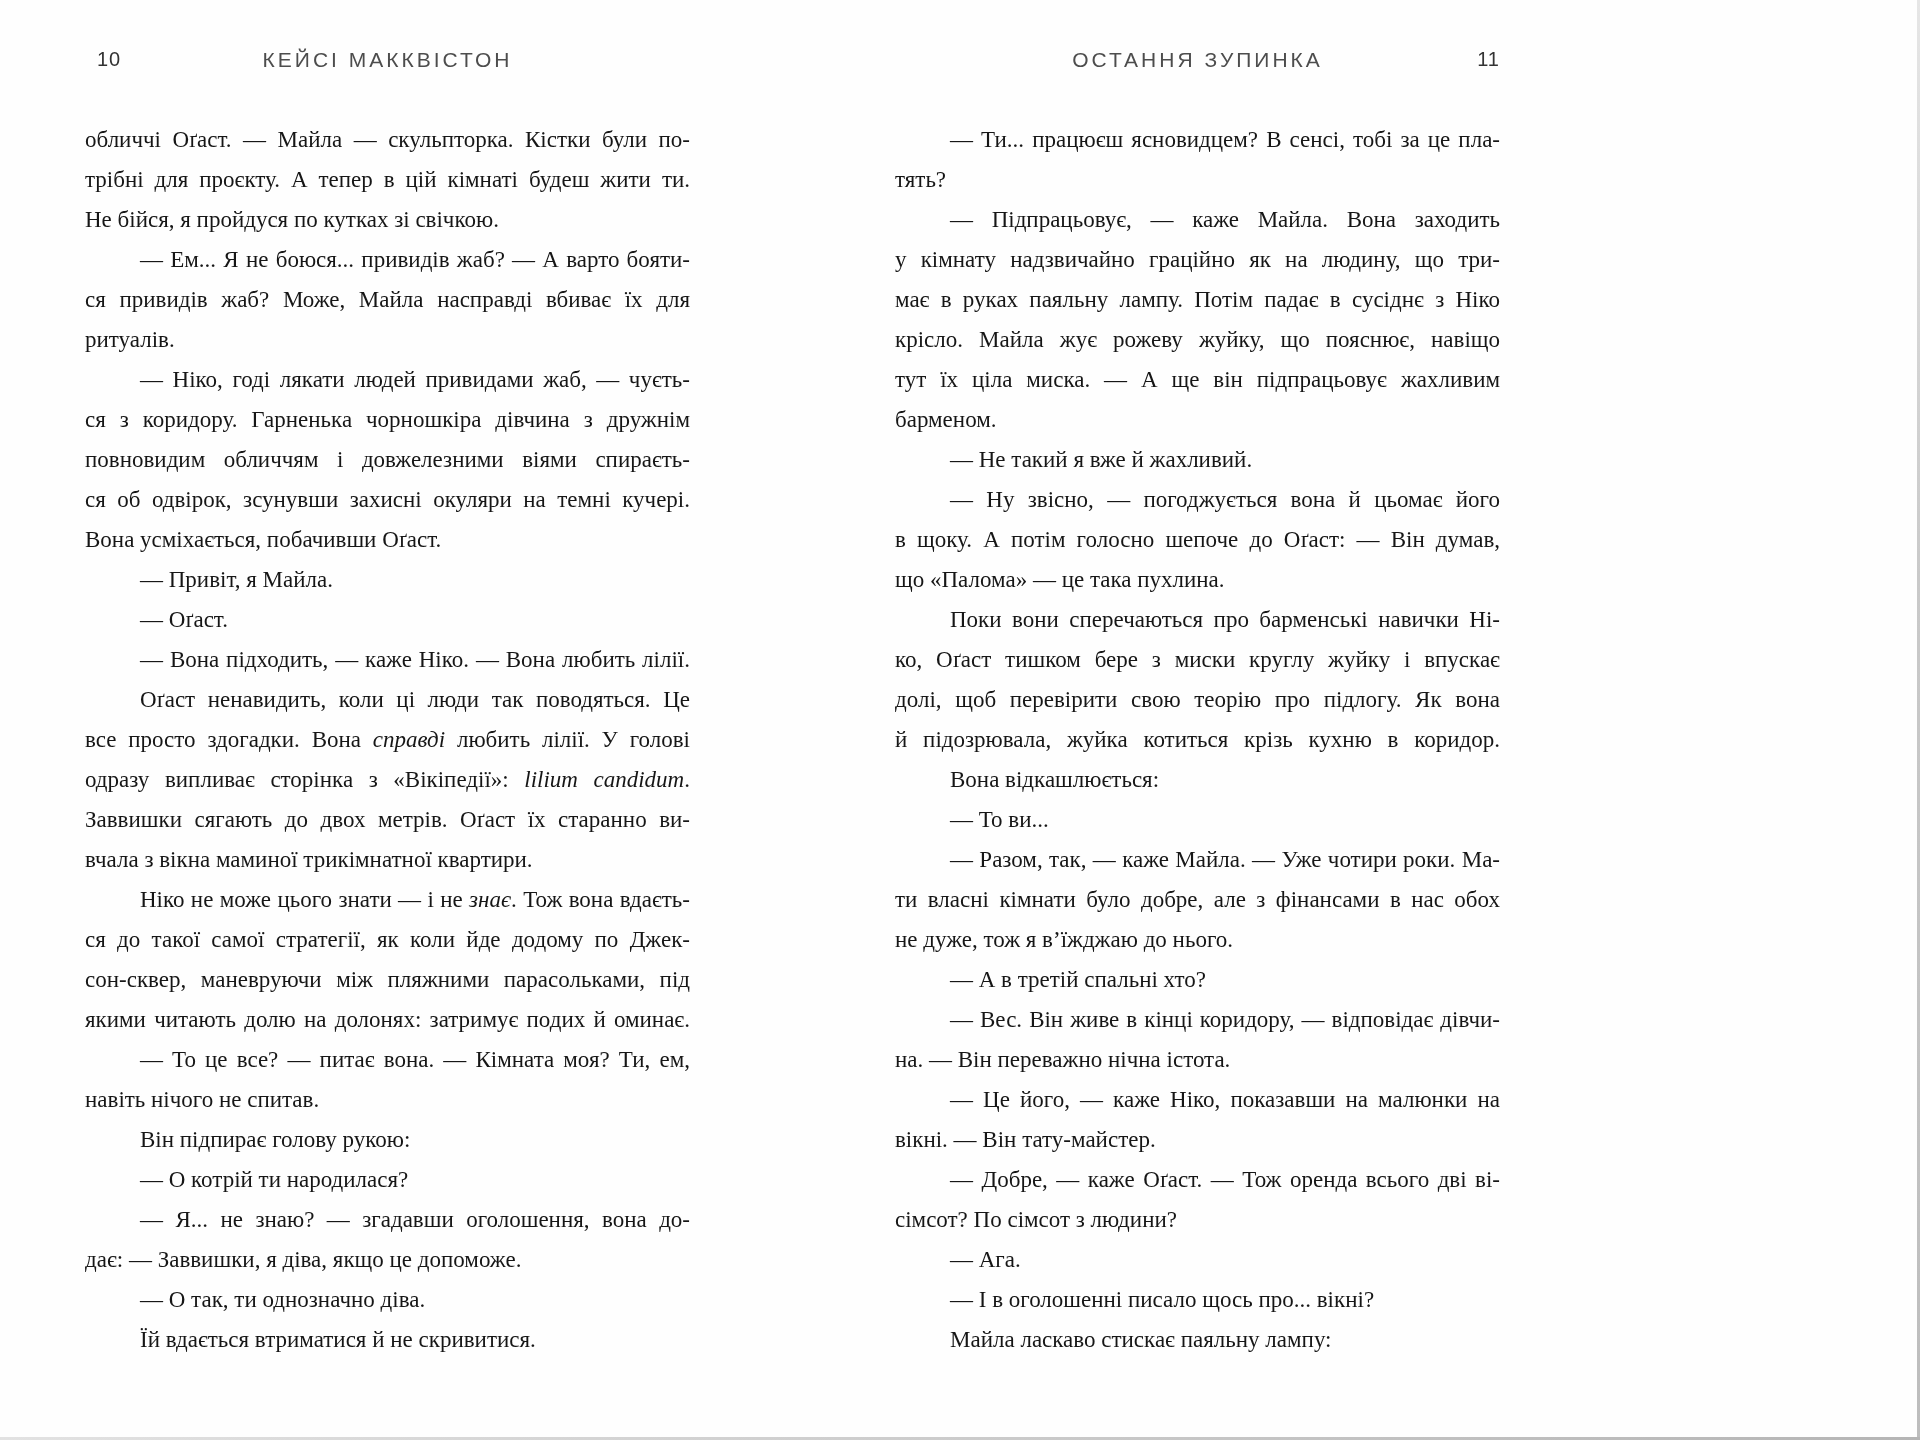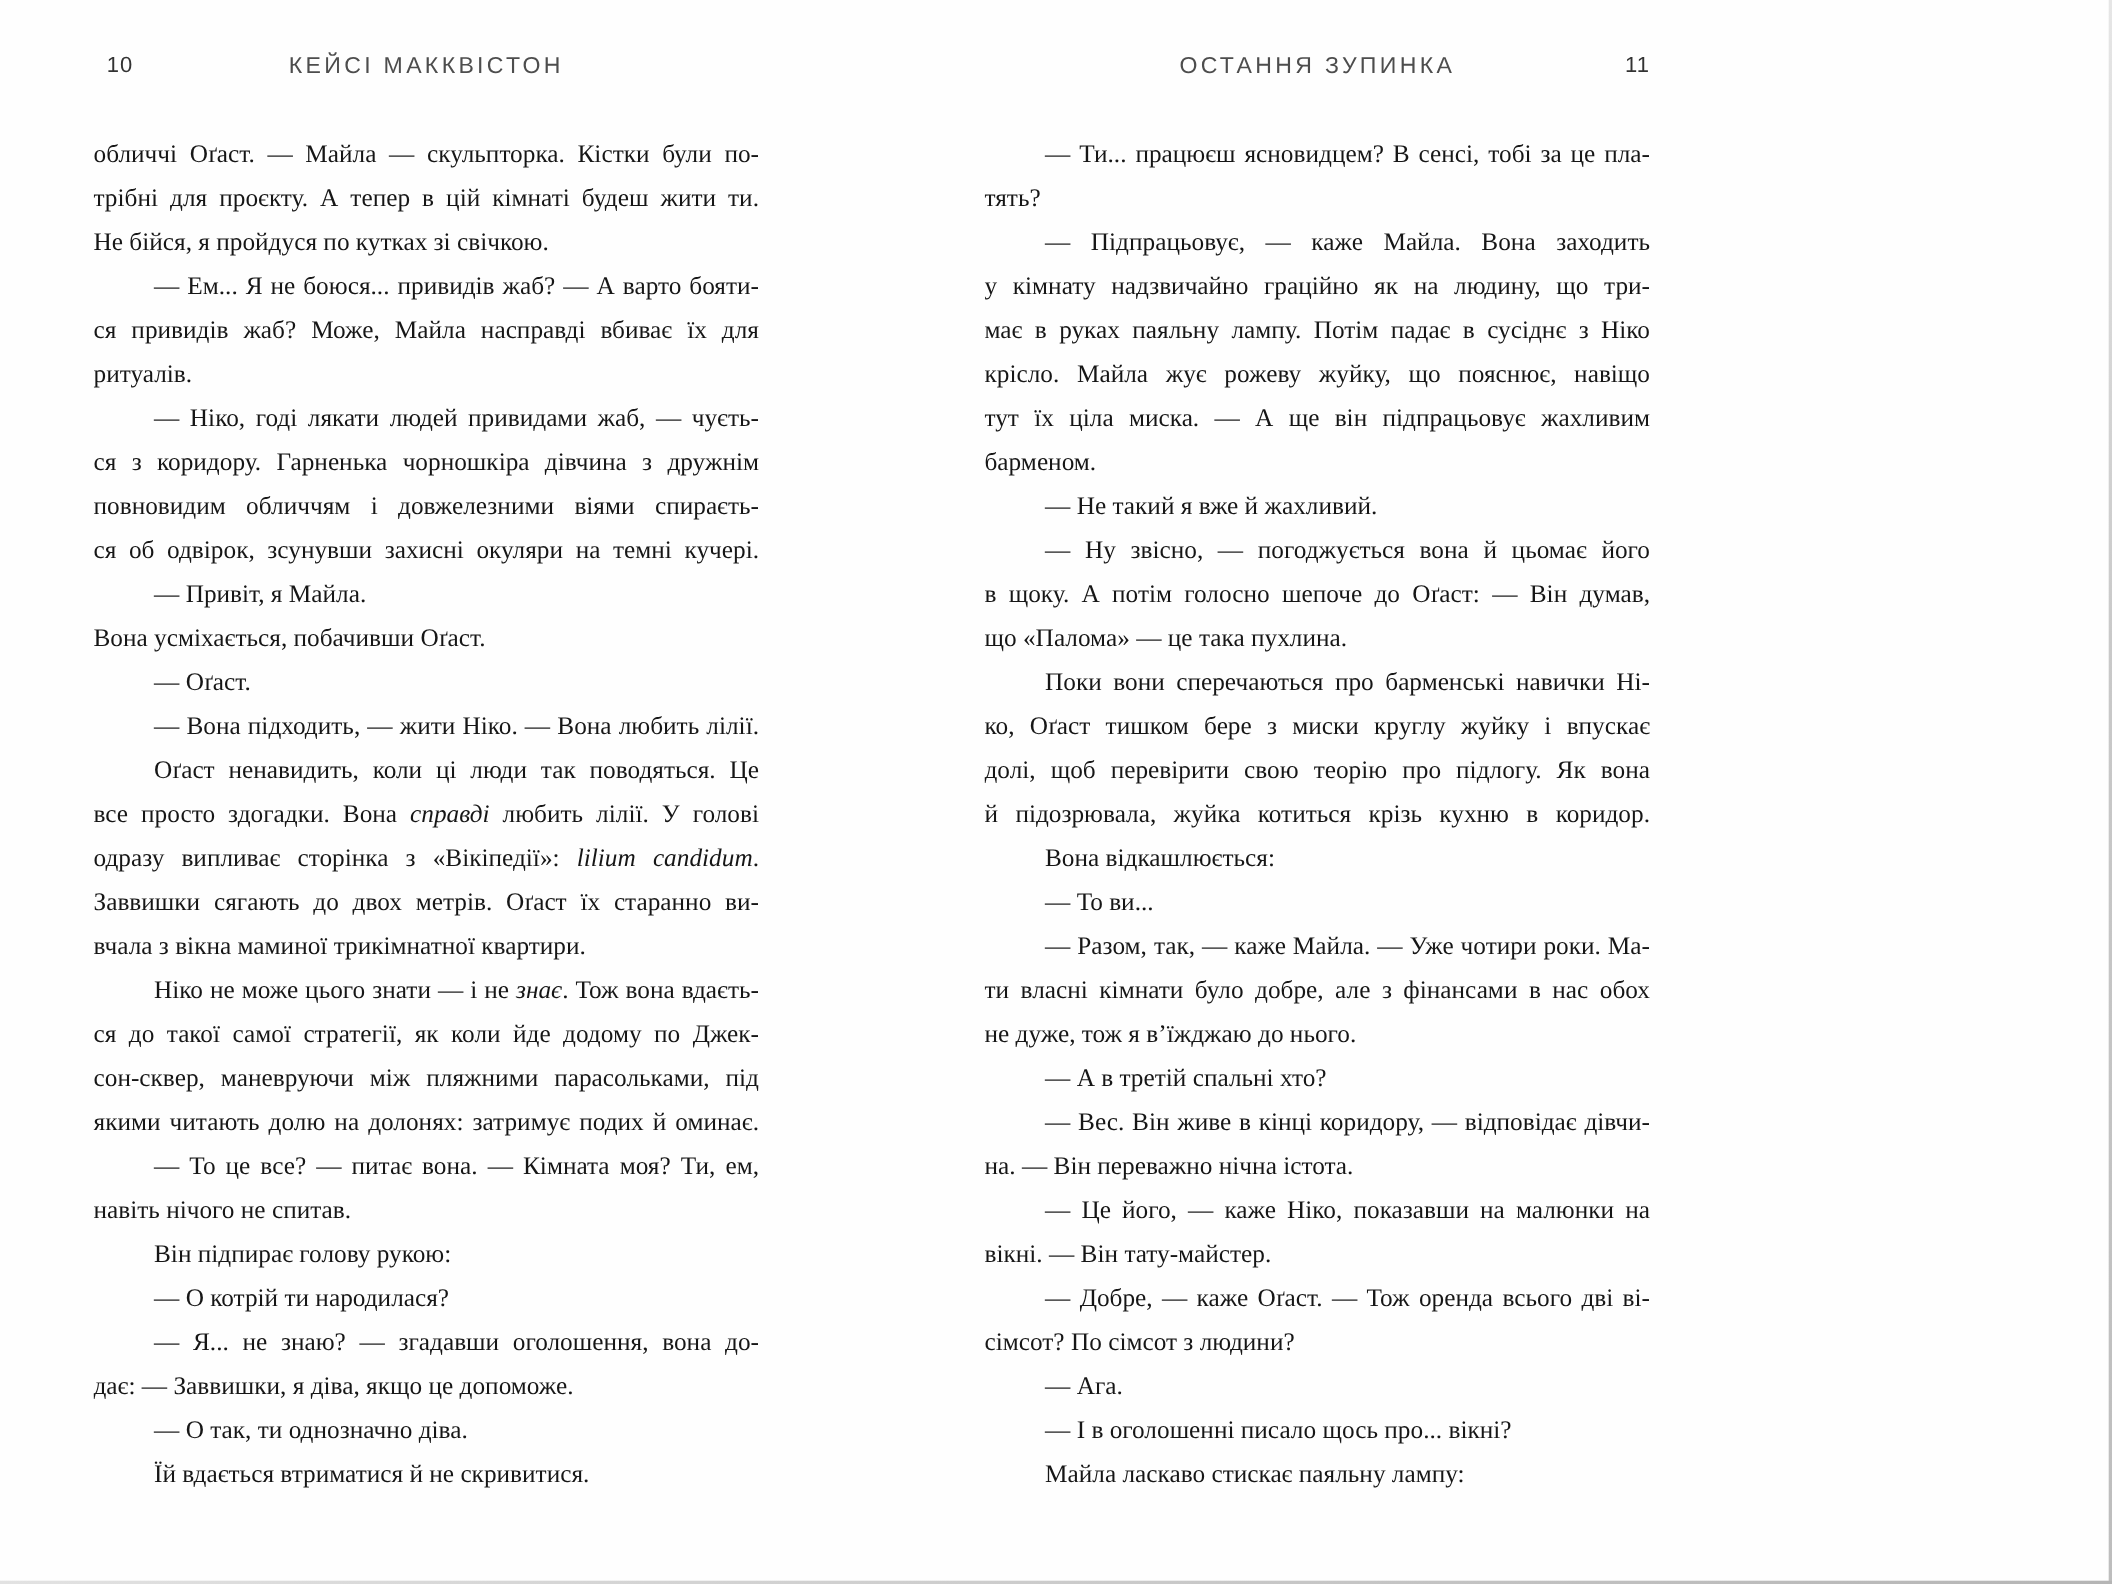--- a/index.html
+++ b/index.html
@@ -75,24 +75,24 @@
         <div class="line j">обличчі Оґаст. — Майла — скульпторка. Кістки були по-</div>
         <div class="line j">трібні для проєкту. А тепер в цій кімнаті будеш жити ти.</div>
         <div class="line l">Не бійся, я пройдуся по кутках зі свічкою.</div>
         <div class="line j indent">— Ем... Я не боюся... привидів жаб? — А варто бояти-</div>
         <div class="line j">ся привидів жаб? Може, Майла насправді вбиває їх для</div>
         <div class="line l">ритуалів.</div>
         <div class="line j indent">— Ніко, годі лякати людей привидами жаб, — чуєть-</div>
         <div class="line j">ся з коридору. Гарненька чорношкіра дівчина з дружнім</div>
         <div class="line j">повновидим обличчям і довжелезними віями спираєть-</div>
         <div class="line j">ся об одвірок, зсунувши захисні окуляри на темні кучері.</div>
+        <div class="line l">Вона усміхається, побачивши Оґаст.</div>
         <div class="line l indent">— Привіт, я Майла.</div>
-        <div class="line l">Вона усміхається, побачивши Оґаст.</div>
         <div class="line l indent">— Оґаст.</div>
-        <div class="line j indent">— Вона підходить, — жити Ніко. — Вона любить лілії.</div>
+        <div class="line j indent">— Вона підходить, — каже Ніко. — Вона любить лілії.</div>
         <div class="line j indent">Оґаст ненавидить, коли ці люди так поводяться. Це</div>
         <div class="line j">все просто здогадки. Вона <i>справді</i> любить лілії. У голові</div>
         <div class="line j">одразу випливає сторінка з «Вікіпедії»: <i>lilium candidum</i>.</div>
         <div class="line j">Заввишки сягають до двох метрів. Оґаст їх старанно ви-</div>
         <div class="line l">вчала з вікна маминої трикімнатної квартири.</div>
         <div class="line j indent">Ніко не може цього знати — і не <i>знає</i>. Тож вона вдаєть-</div>
         <div class="line j">ся до такої самої стратегії, як коли йде додому по Джек-</div>
         <div class="line j">сон-сквер, маневруючи між пляжними парасольками, під</div>
         <div class="line j">якими читають долю на долонях: затримує подих й оминає.</div>
         <div class="line j indent">— То це все? — питає вона. — Кімната моя? Ти, ем,</div>

